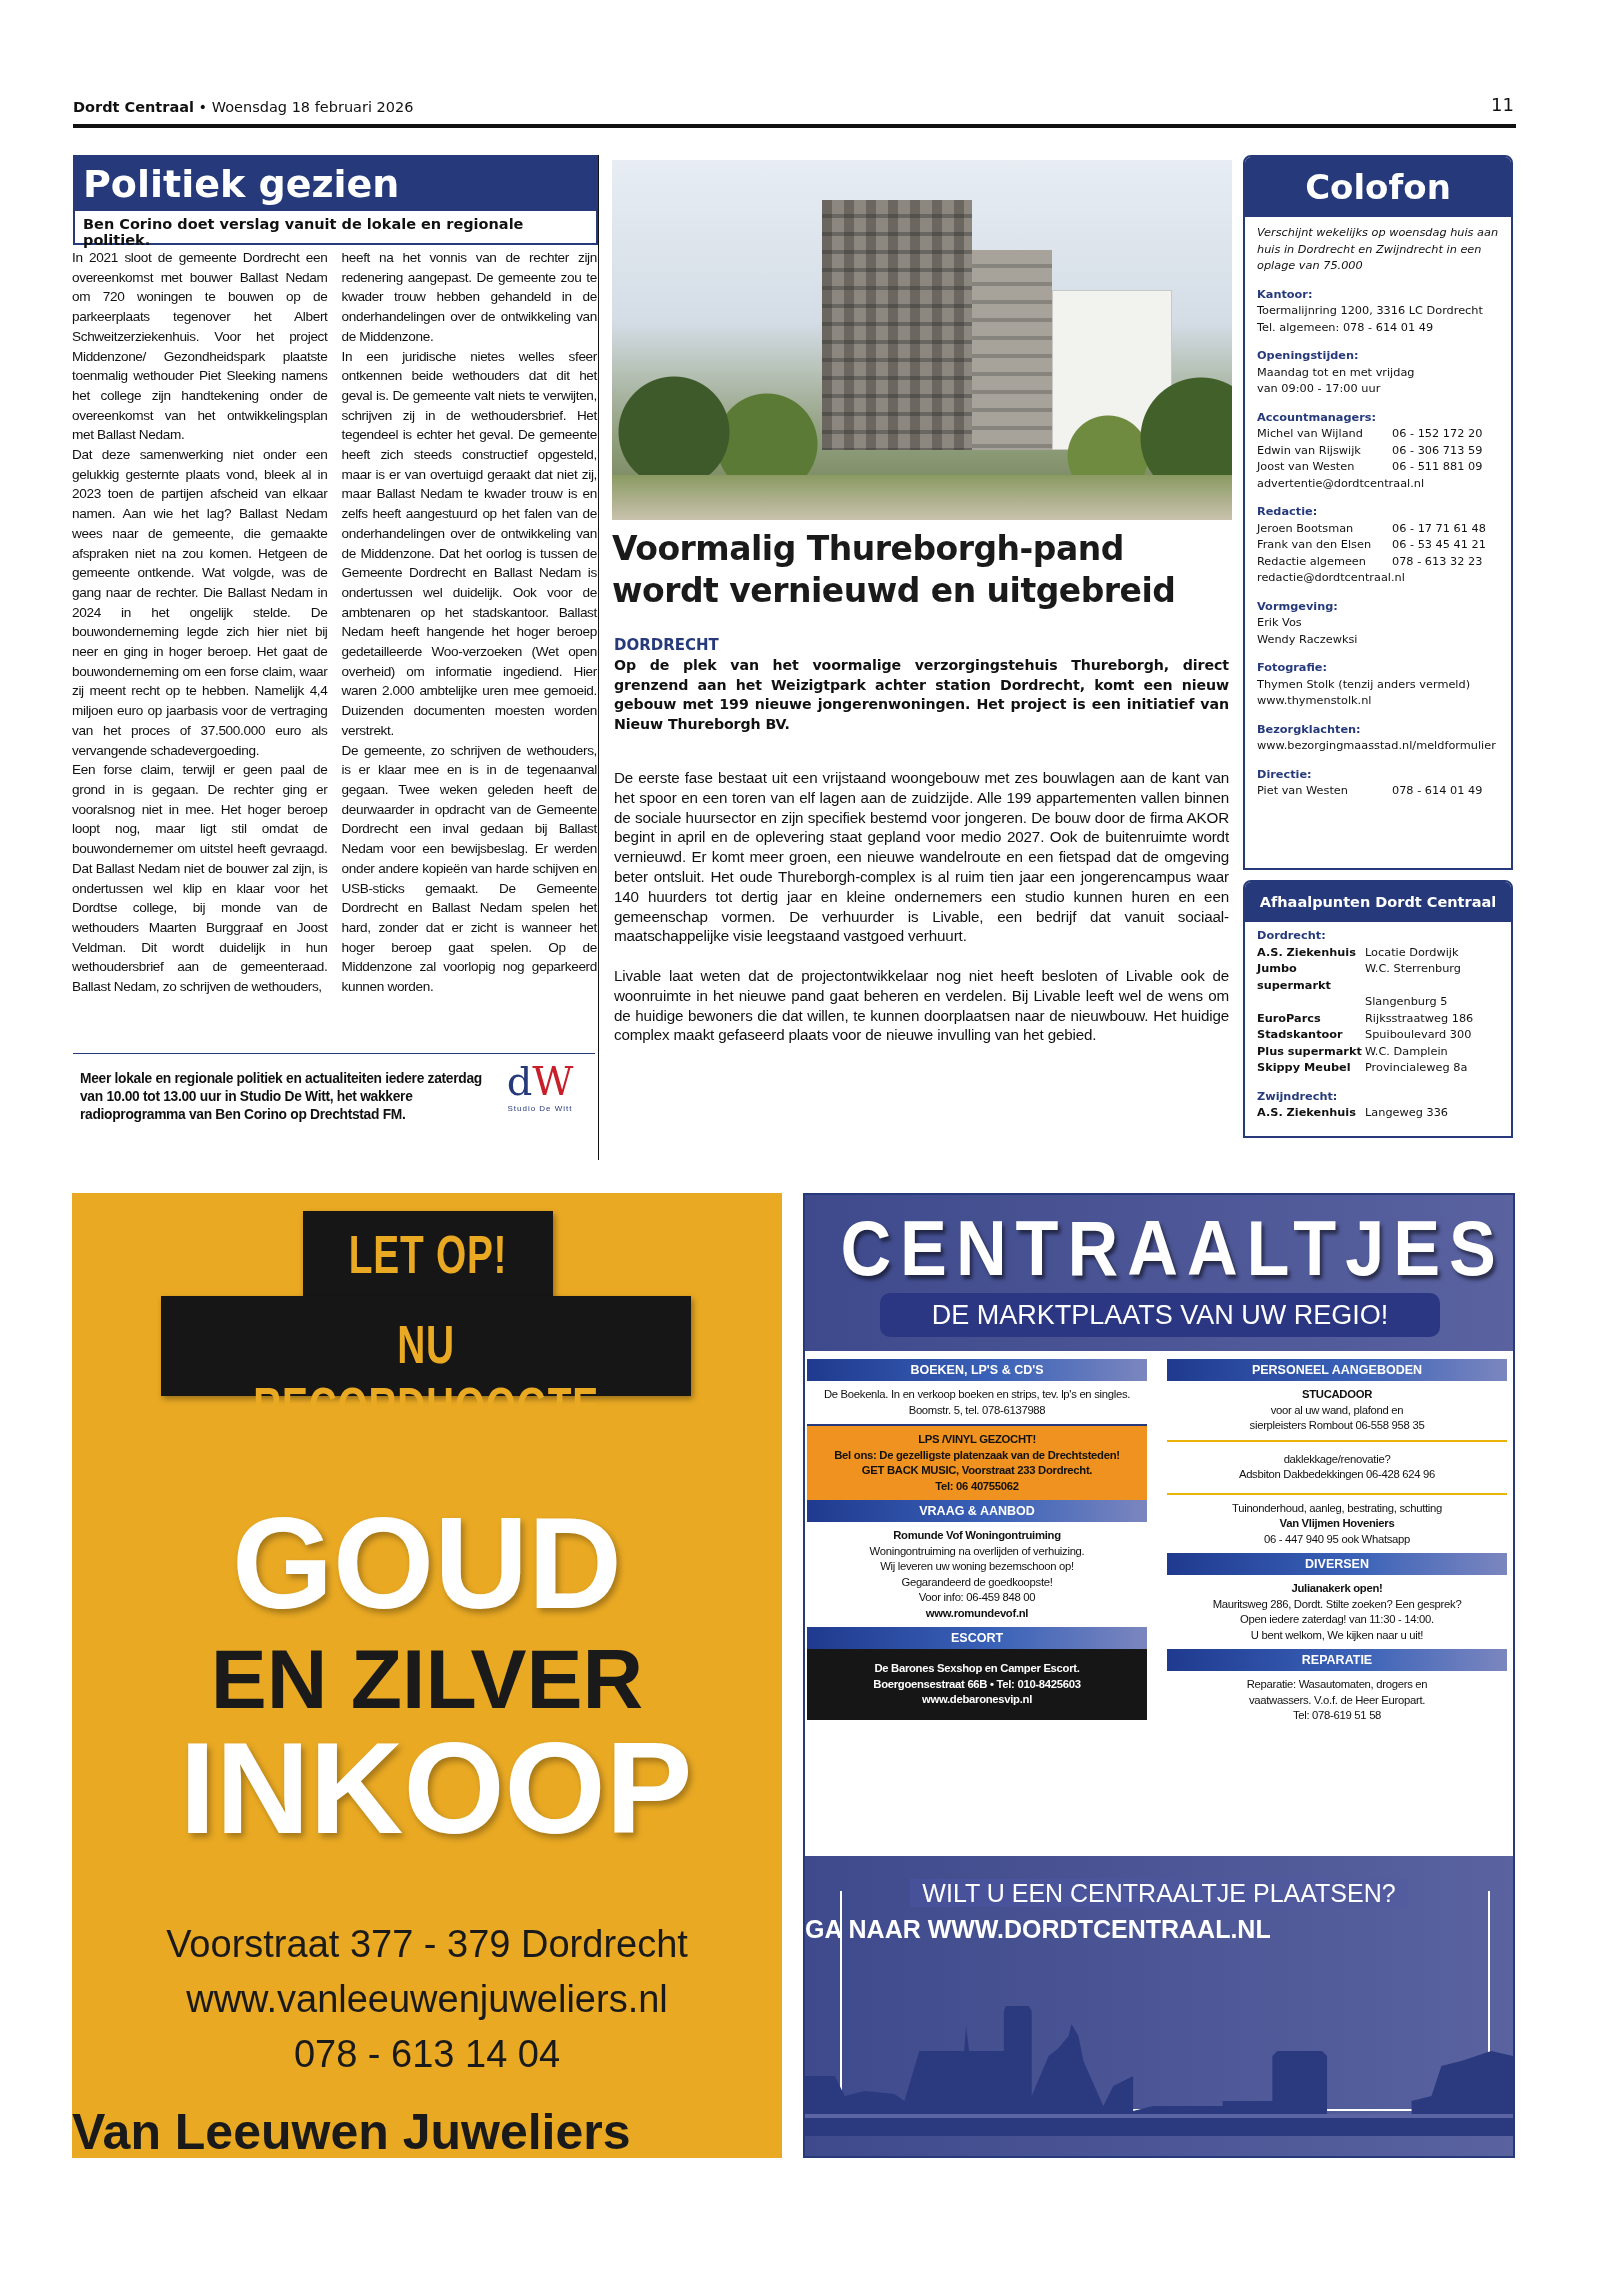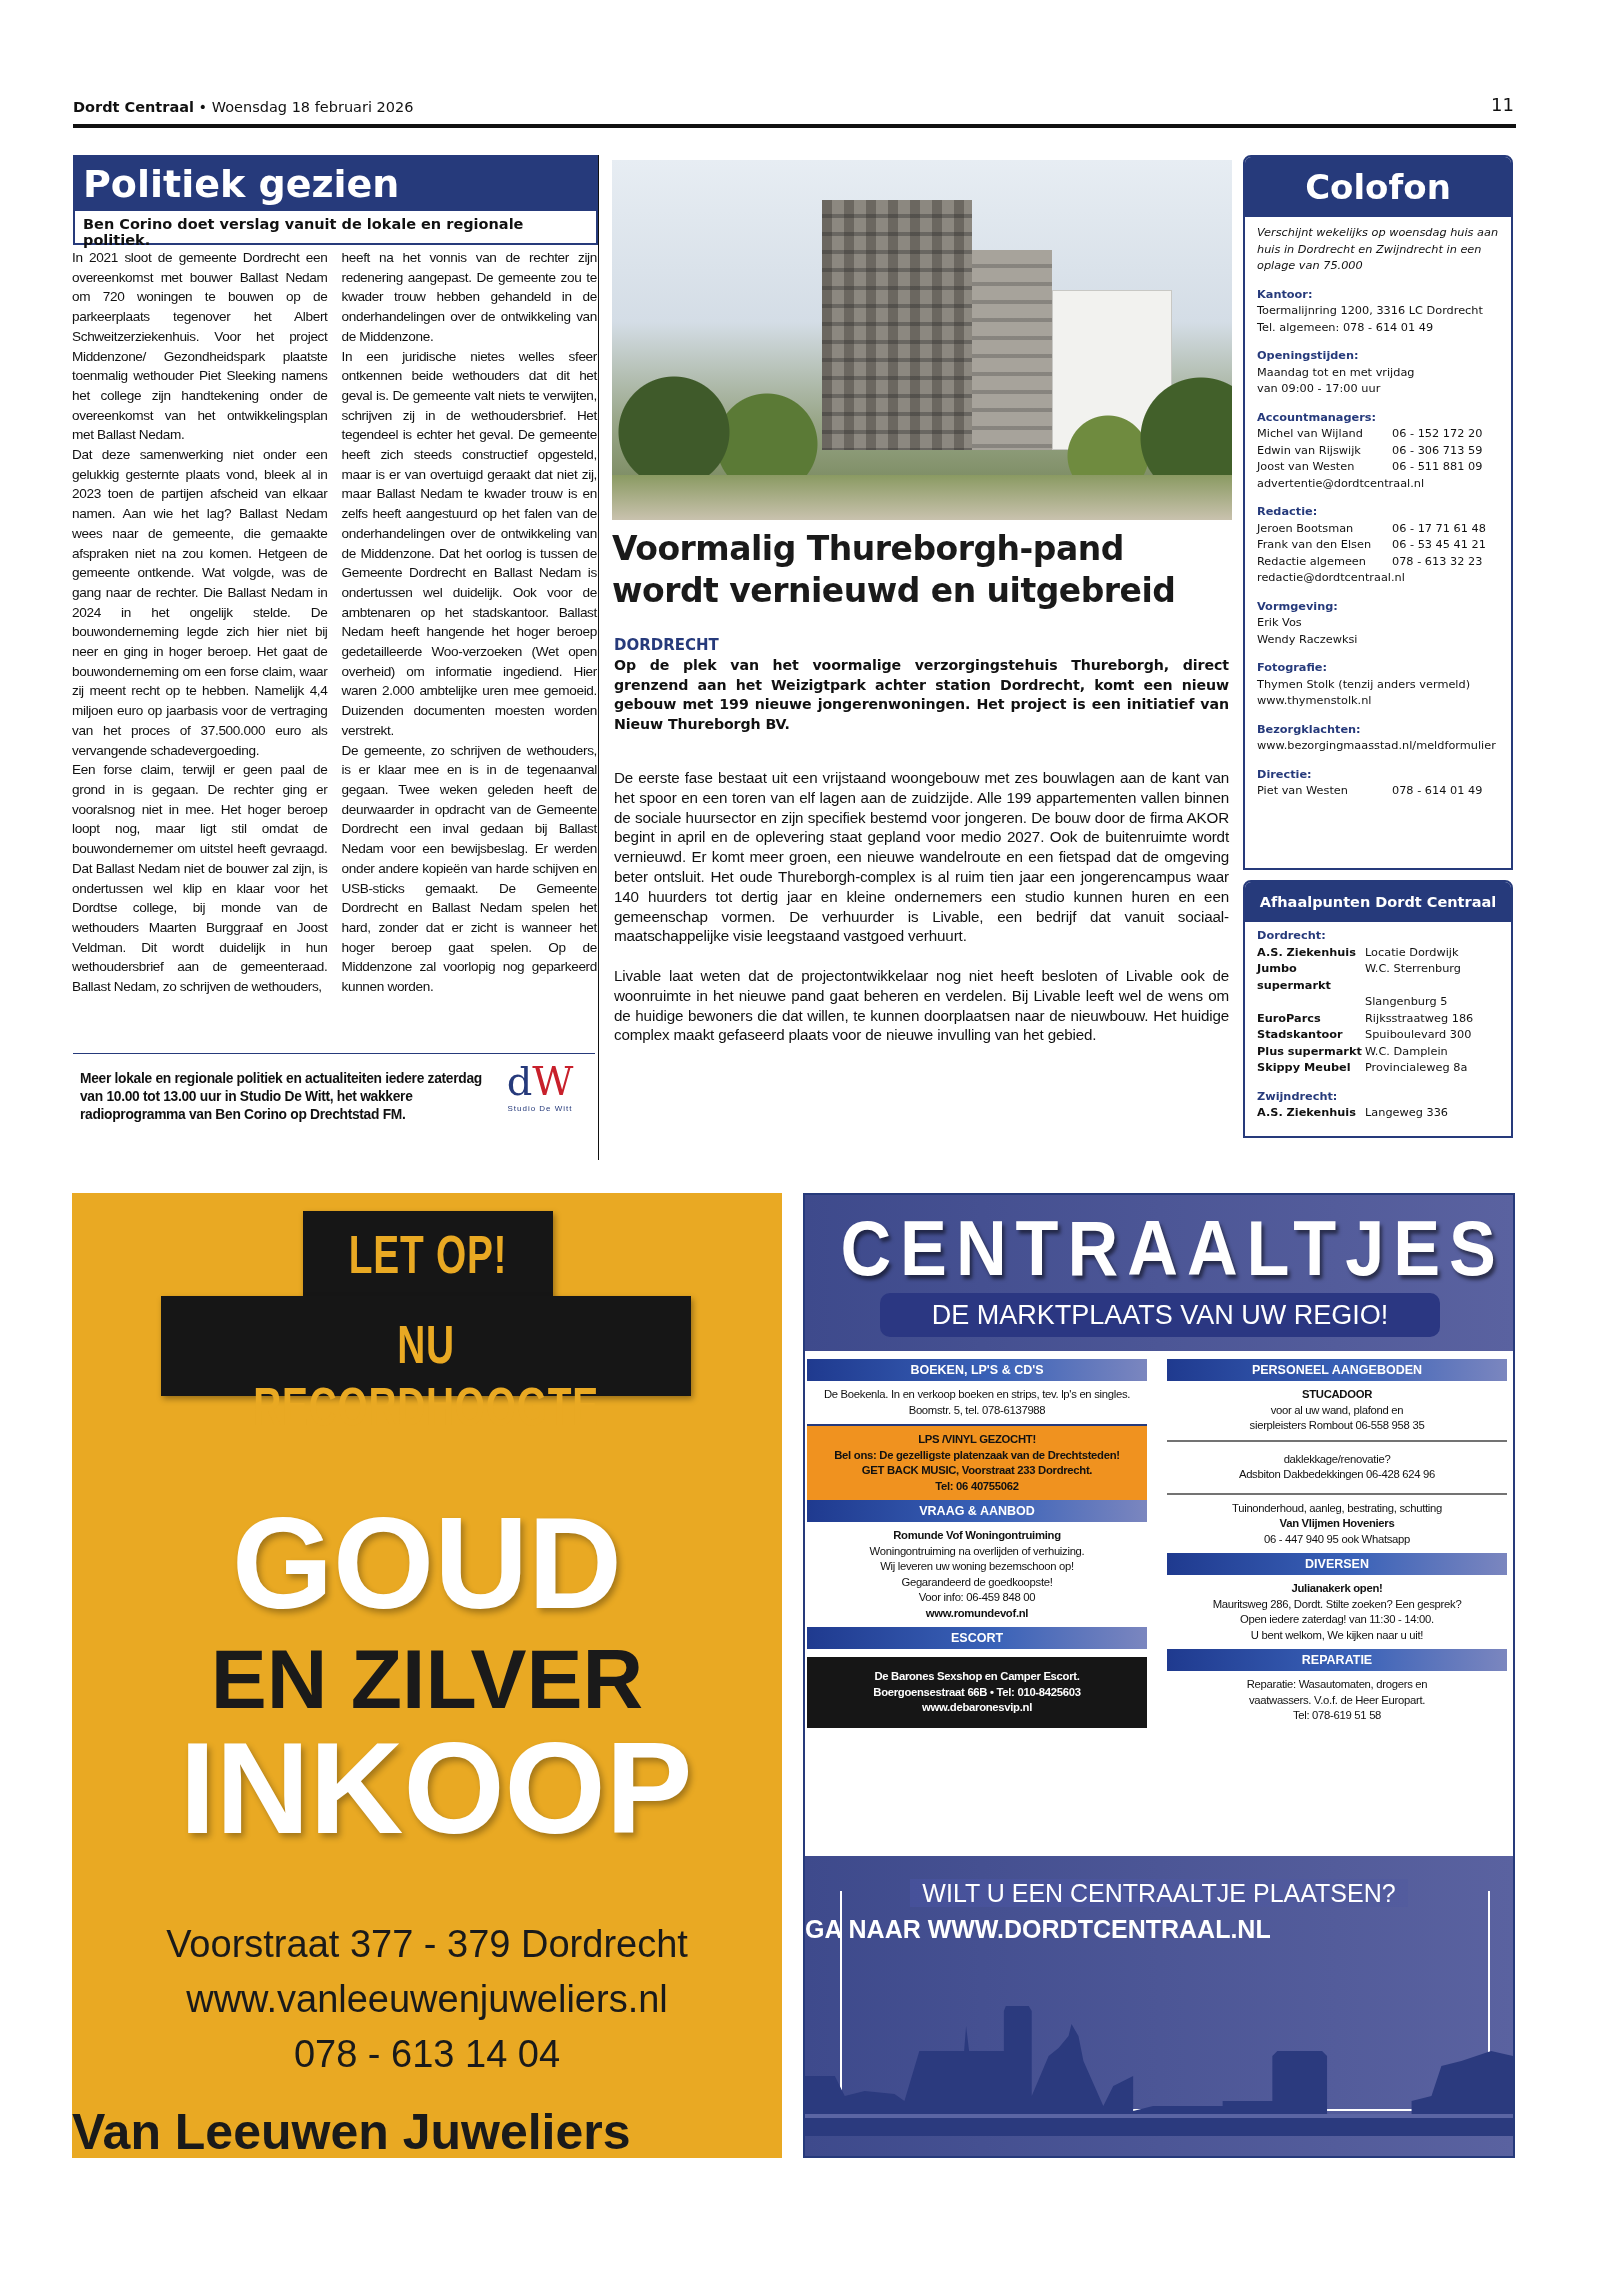--- a/index.html
+++ b/index.html
@@ -74,22 +74,22 @@
   .cent-ad { left: 803px; top: 1193px; width: 712px; height: 965px; background: linear-gradient(90deg,#3e4a8c,#5a62a0); border: 2px solid #263a7b; overflow: hidden; }
   .cent-title { position:absolute; left:0; top: 8px; width:100%; text-align:center; color:#fff; font-weight:bold; font-size: 78px; letter-spacing: 10px; font-family: "Liberation Sans", sans-serif; transform: scaleX(0.9); text-shadow: 3px 4px 4px rgba(0,0,0,0.5); }
   .cent-sub { position:absolute; left: 75px; top: 98px; width: 560px; height: 44px; background: #2b3782; border-radius: 10px; text-align:center; color:#fff; font-size: 27px; line-height: 44px; }
   .cent-panel { position:absolute; left: 0; top: 156px; width: 100%; height: 505px; background: #fff; }
   .cent-col { position:absolute; top: 8px; width: 340px; }
   .cent-col.left { left: 2px; }
   .cent-col.right { left: 362px; }
   .cat-bar { height: 22px; background: linear-gradient(90deg,#1f3a8f 0%,#3a62b8 55%,#7b86bf 100%); color:#fff; text-align:center; font-weight:bold; font-size: 12.5px; line-height: 22px; font-family: "Liberation Sans", sans-serif; }
   .cent-item { text-align:center; font-size: 11.3px; line-height: 15.5px; padding: 6px 4px; color:#111; font-family: "Liberation Sans", sans-serif; letter-spacing: -0.3px; }
   .cent-item.orange { background: #f0921f; font-weight: bold; border-top: 2px solid #263a7b; }
-  .cent-item.dark { background: #161616; color: #fff; font-weight: bold; padding: 12px 4px; margin-top: 8px; }
-  .cent-item.bordered { border-bottom: 2px solid #737373; }
+  .cent-item.dark { background: #161616; color: #fff; font-weight: bold; padding: 12px 4px; }
+  .cent-item.bordered { border-bottom: 2px solid #eab308; }
   .cent-frame { position:absolute; left: 35px; top: 696px; width: 650px; height: 220px; border: 2px solid #fff; border-top: none; }
   .cent-cta1 { position:absolute; left: 0; top: 684px; width:100%; text-align:center; color:#fff; font-size: 25px; }
   .cent-cta2 { position:absolute; left: 0; top: 720px; width:100%; text-align:left; color:#fff; font-size: 25px; font-weight: bold; }
   .skyline { position:absolute; left:0; bottom: 20px; width: 100%; height: 130px; }
 </style>
 </head>
 <body>
 
 <div class="abs page-header">
   <span class="pub"><b>Dordt Centraal</b><span> • </span><span>Woensdag 18 februari 2026</span></span>

